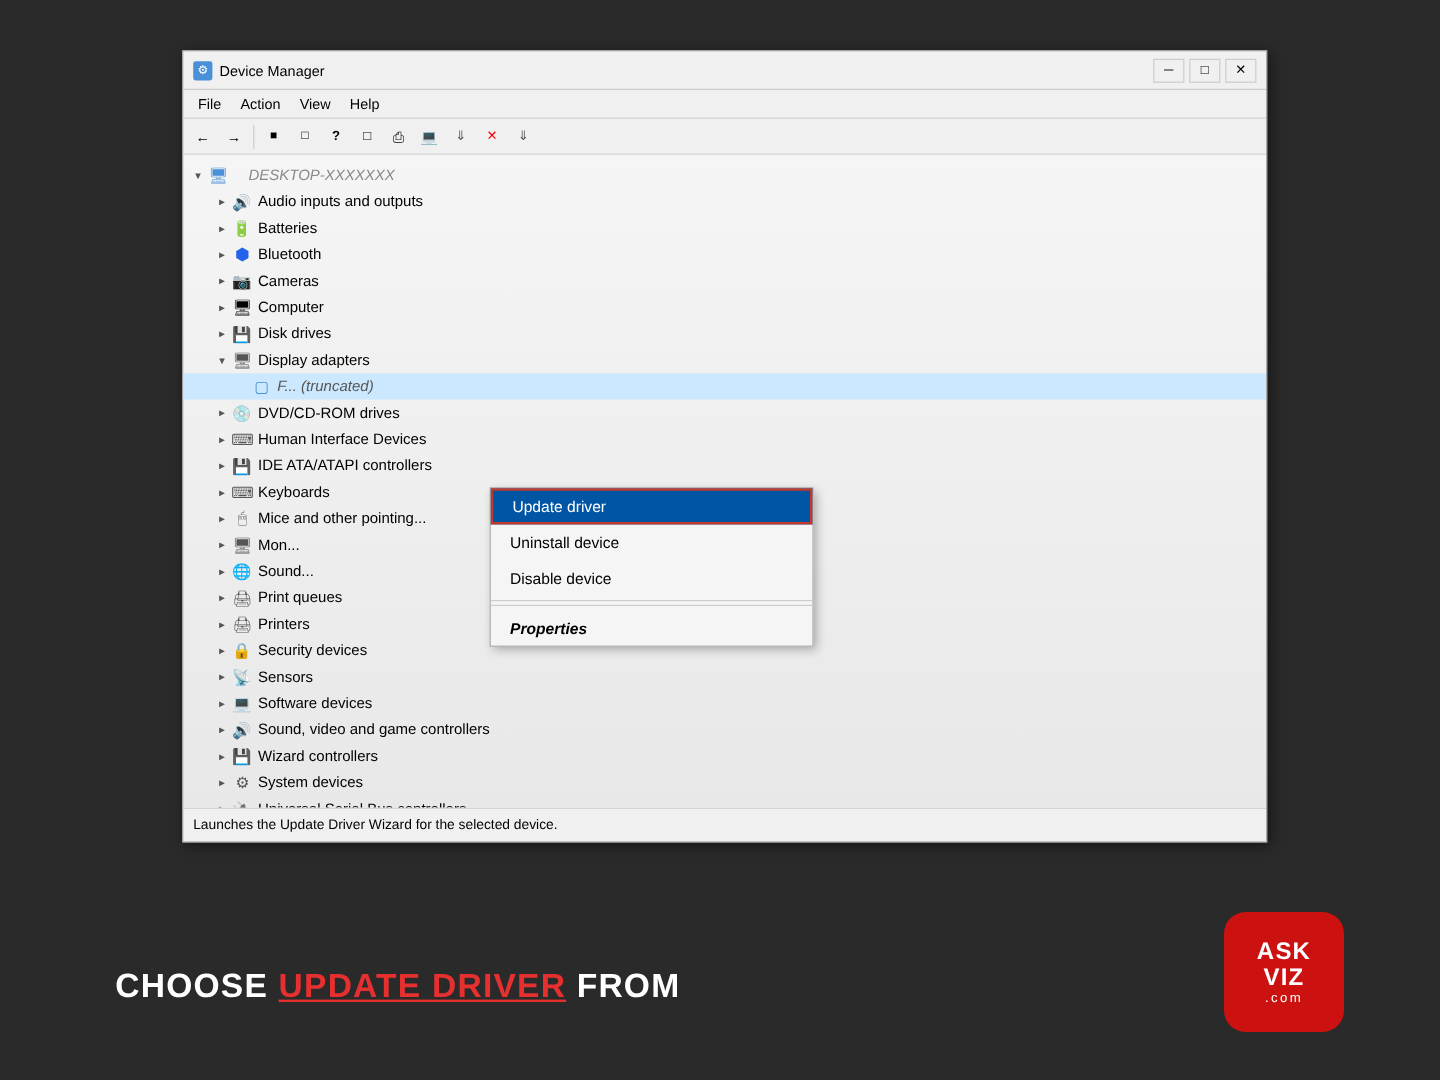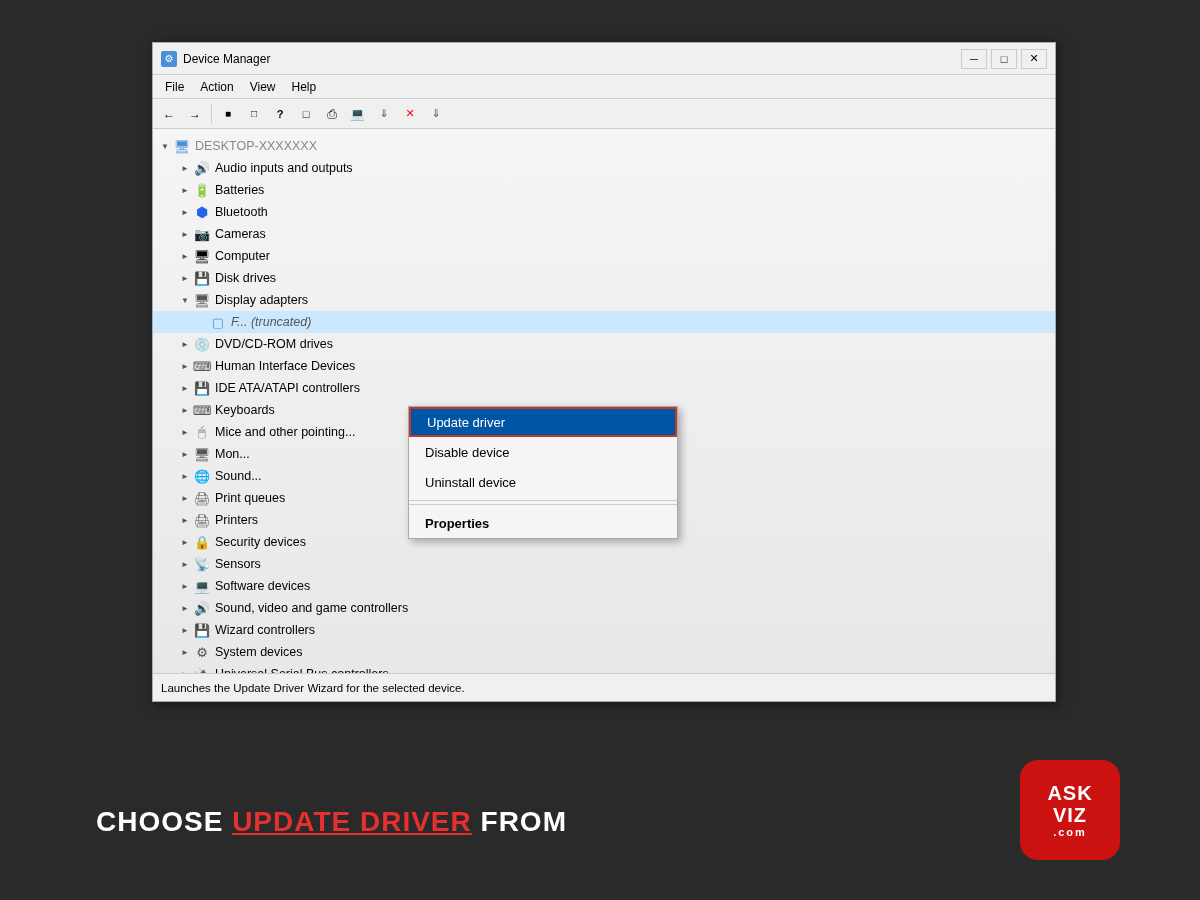--- a/index.html
+++ b/index.html
@@ -205,21 +205,21 @@
       display: flex;
       align-items: center;
       padding: 0 16px;
       cursor: pointer;
     }
     .ctx-item.highlighted {
       background: #0055a4;
       color: white;
       border: 2px solid #c0392b;
     }
-    .ctx-item.bold { font-weight: 700; }
+    .ctx-item.bold { font-weight: 700; font-style: italic; }
     .ctx-separator {
       height: 1px;
       background: #ccc;
       margin: 3px 0;
     }
 
     
     .bottom-label {
       position: absolute;
       bottom: 60px;
@@ -256,21 +256,21 @@
       justify-content: center;
       color: white;
       font-weight: 900;
       font-size: 20px;
       line-height: 1.1;
       font-family: 'Arial Black', Arial, sans-serif;
       letter-spacing: 1px;
     }
     .askviz-logo .small {
       font-size: 11px;
-      font-weight: 700;
+      font-weight: 400;
       letter-spacing: 2px;
     }
 
     
     .icon-monitor { color: #4a90d9; }
     .icon-audio { color: #555; }
     .icon-battery { color: #555; }
     .icon-bluetooth { color: #2563eb; }
     .icon-camera { color: #555; }
     .icon-disk { color: #555; }
@@ -331,21 +331,21 @@
       <div class="toolbar-btn" style="font-size:11px; color:red;">✕</div>
       <div class="toolbar-btn" style="font-size:11px; color:#555;">⇓</div>
     </div>
 
     <div class="content">
       <div class="tree">
 
         <div class="tree-item depth-0">
           <span class="chevron">▼</span>
           <span class="tree-icon icon-monitor">🖥</span>
-          <span class="tree-label" style="color:#888;">DESKTOP-XXXXXXX</span>
+          <span class="tree-label" style="color:#888;font-style:italic;margin-left:12px;">DESKTOP-XXXXXXX</span>
         </div>
 
         <div class="tree-item depth-1">
           <span class="chevron">►</span>
           <span class="tree-icon icon-audio">🔊</span>
           <span class="tree-label">Audio inputs and outputs</span>
         </div>
 
         <div class="tree-item depth-1">
           <span class="chevron">►</span>
@@ -482,22 +482,22 @@
         <div class="tree-item depth-1">
           <span class="chevron">►</span>
           <span class="tree-icon icon-usb">🔌</span>
           <span class="tree-label">Universal Serial Bus controllers</span>
         </div>
 
       </div>
 
       <div class="context-menu">
         <div class="ctx-item highlighted">Update driver</div>
+        <div class="ctx-item">Uninstall device</div>
         <div class="ctx-item">Disable device</div>
-        <div class="ctx-item">Uninstall device</div>
         <div class="ctx-separator"></div>
         <div class="ctx-separator"></div>
         <div class="ctx-item bold">Properties</div>
       </div>
 
     </div>
 
     <div class="status-bar">
       <span>Launches the Update Driver Wizard for the selected device.</span>
     </div>

